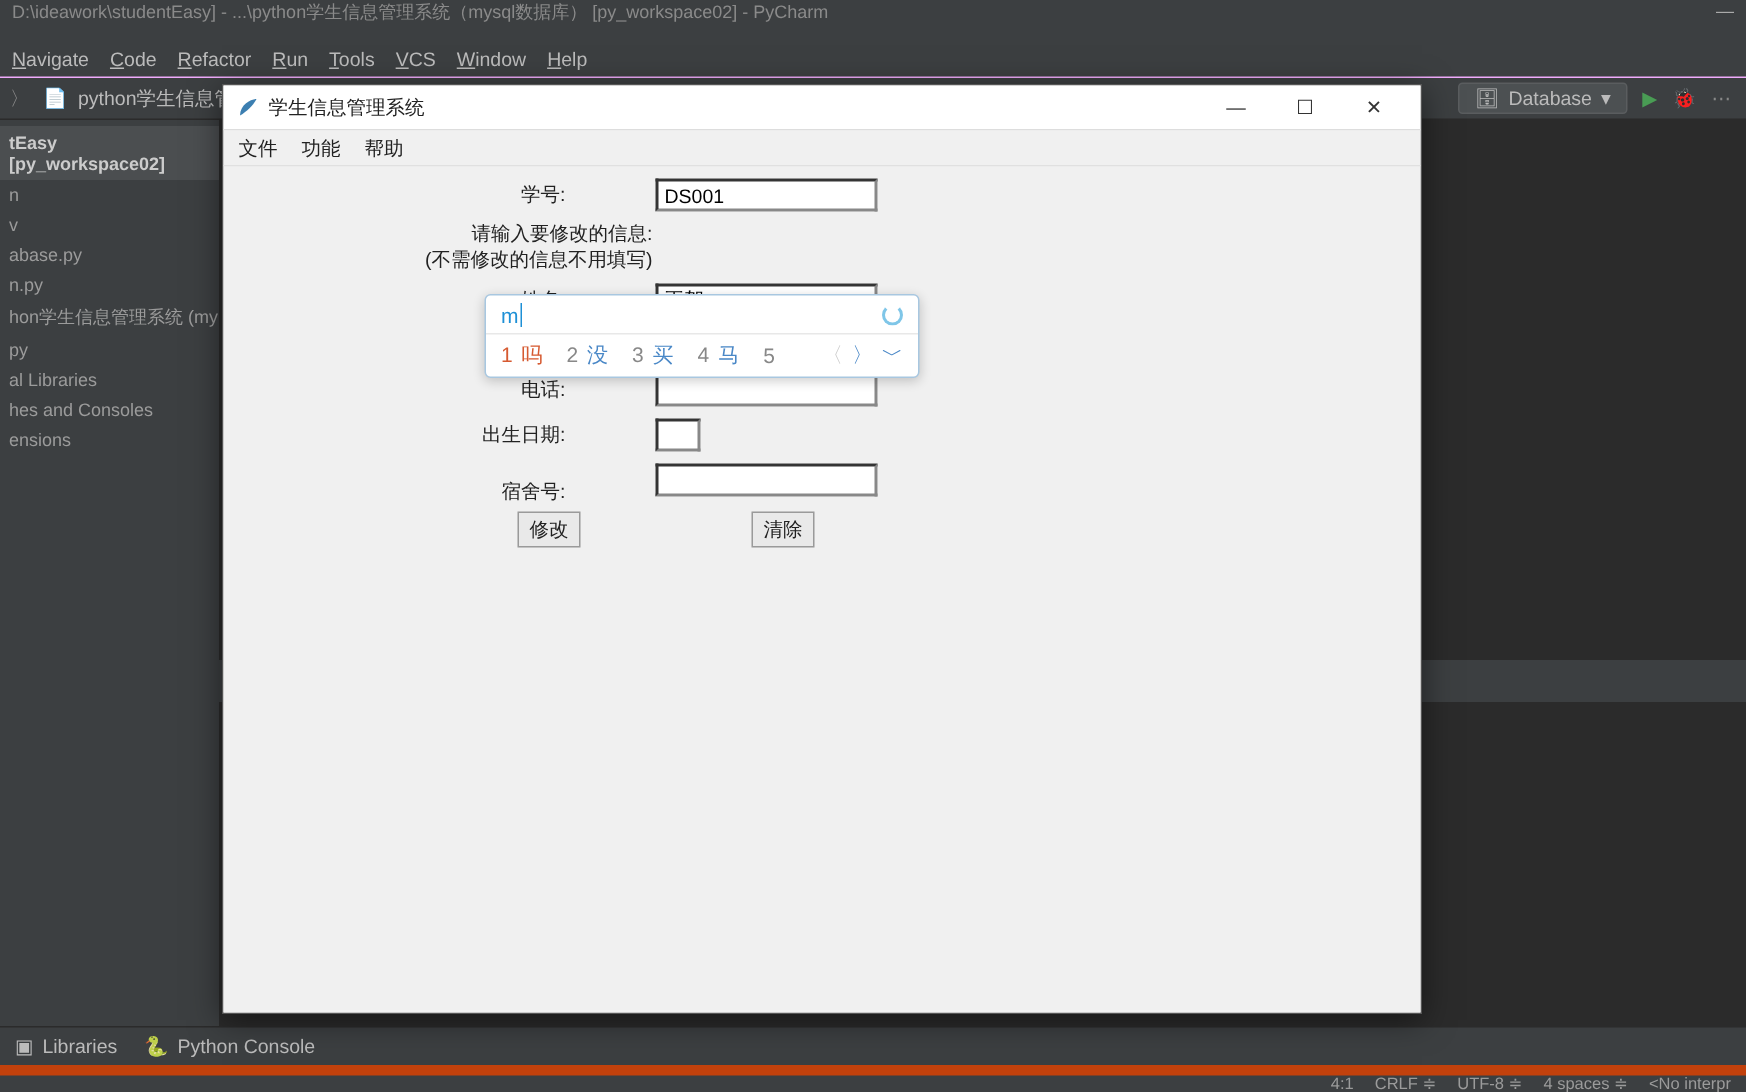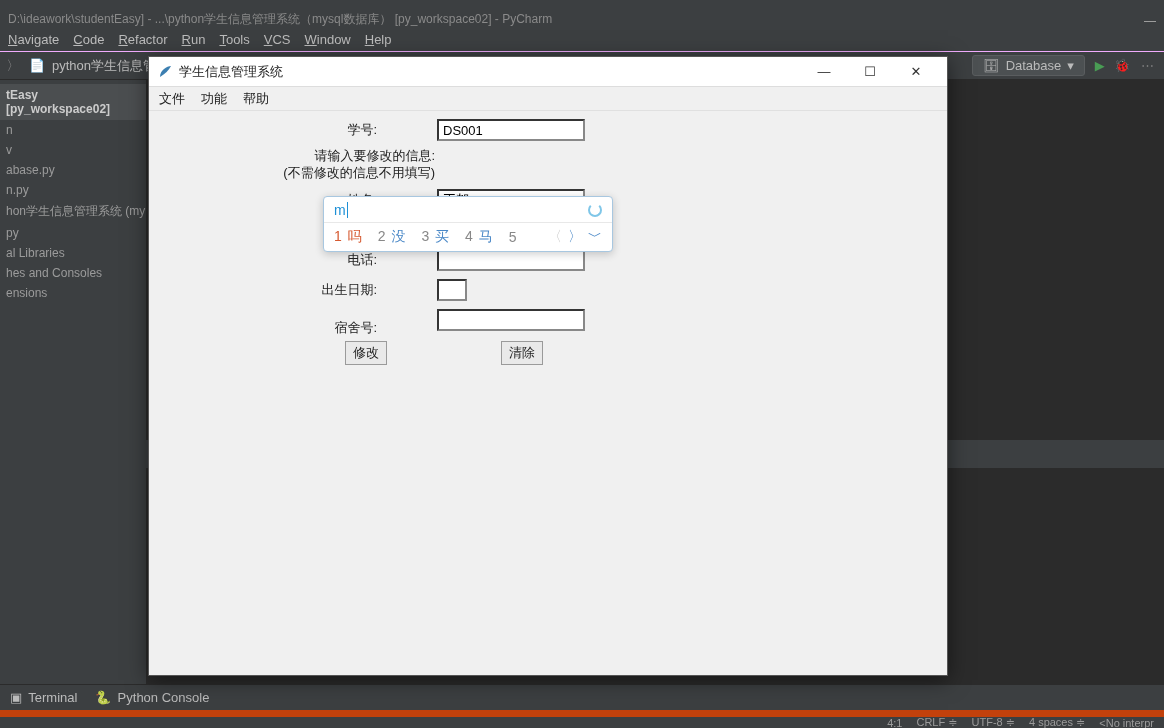--- a/index.html
+++ b/index.html
@@ -1,19 +1,19 @@
 <!DOCTYPE html>
 <html><head>
 <meta charset="utf-8">
 <style>
 * { margin: 0; padding: 0; box-sizing: border-box; font-family: "Segoe UI", "Microsoft YaHei", sans-serif; }
 body { width: 1164px; height: 728px; background: #2b2b2b; color: #bbbbbb; font-size: 13px; overflow: hidden; position: relative; }
 
 
-.titlebar { height: 28px; background: #3c3f41; display: flex; align-items: flex-end; padding: 0 8px; color: #8a8a8a; font-size: 12px; }
+.titlebar { height: 28px; background: #3c3f41; display: flex; align-items: flex-start; padding: 0 8px; color: #8a8a8a; font-size: 12px; }
 .titlebar .spacer { flex: 1; }
 .win-controls { display: flex; gap: 18px; color: #aaa; }
 
 
 .mainmenu { height: 24px; background: #3c3f41; display: flex; align-items: center; padding: 0 8px; gap: 14px; color: #bbbbbb; font-size: 13px; border-bottom: 1px solid #f0abfc; }
 .mainmenu span:first-letter { text-decoration: underline; }
 
 
 .breadcrumb-row { height: 28px; background: #3c3f41; display: flex; align-items: center; padding: 0 4px; border-bottom: 1px solid #2b2b2b; }
 .bc-left { display:flex; align-items:center; gap:6px; }
@@ -154,21 +154,21 @@
         <span class="close">×</span>
         <span class="plus">+</span>
       </div>
     </div>
   </div>
 </div>
 
 <div class="bottom-bar">
   <div class="tool">
     <span>▣</span>
-    <span>Terminal</span>
+    <span>Libraries</span>
   </div>
   <div class="tool">
     <span>🐍</span>
     <span>Python Console</span>
   </div>
 </div>
 
 <div class="status-bar">
   <span>4:1</span>
   <span><span>CRLF</span> ≑</span>

